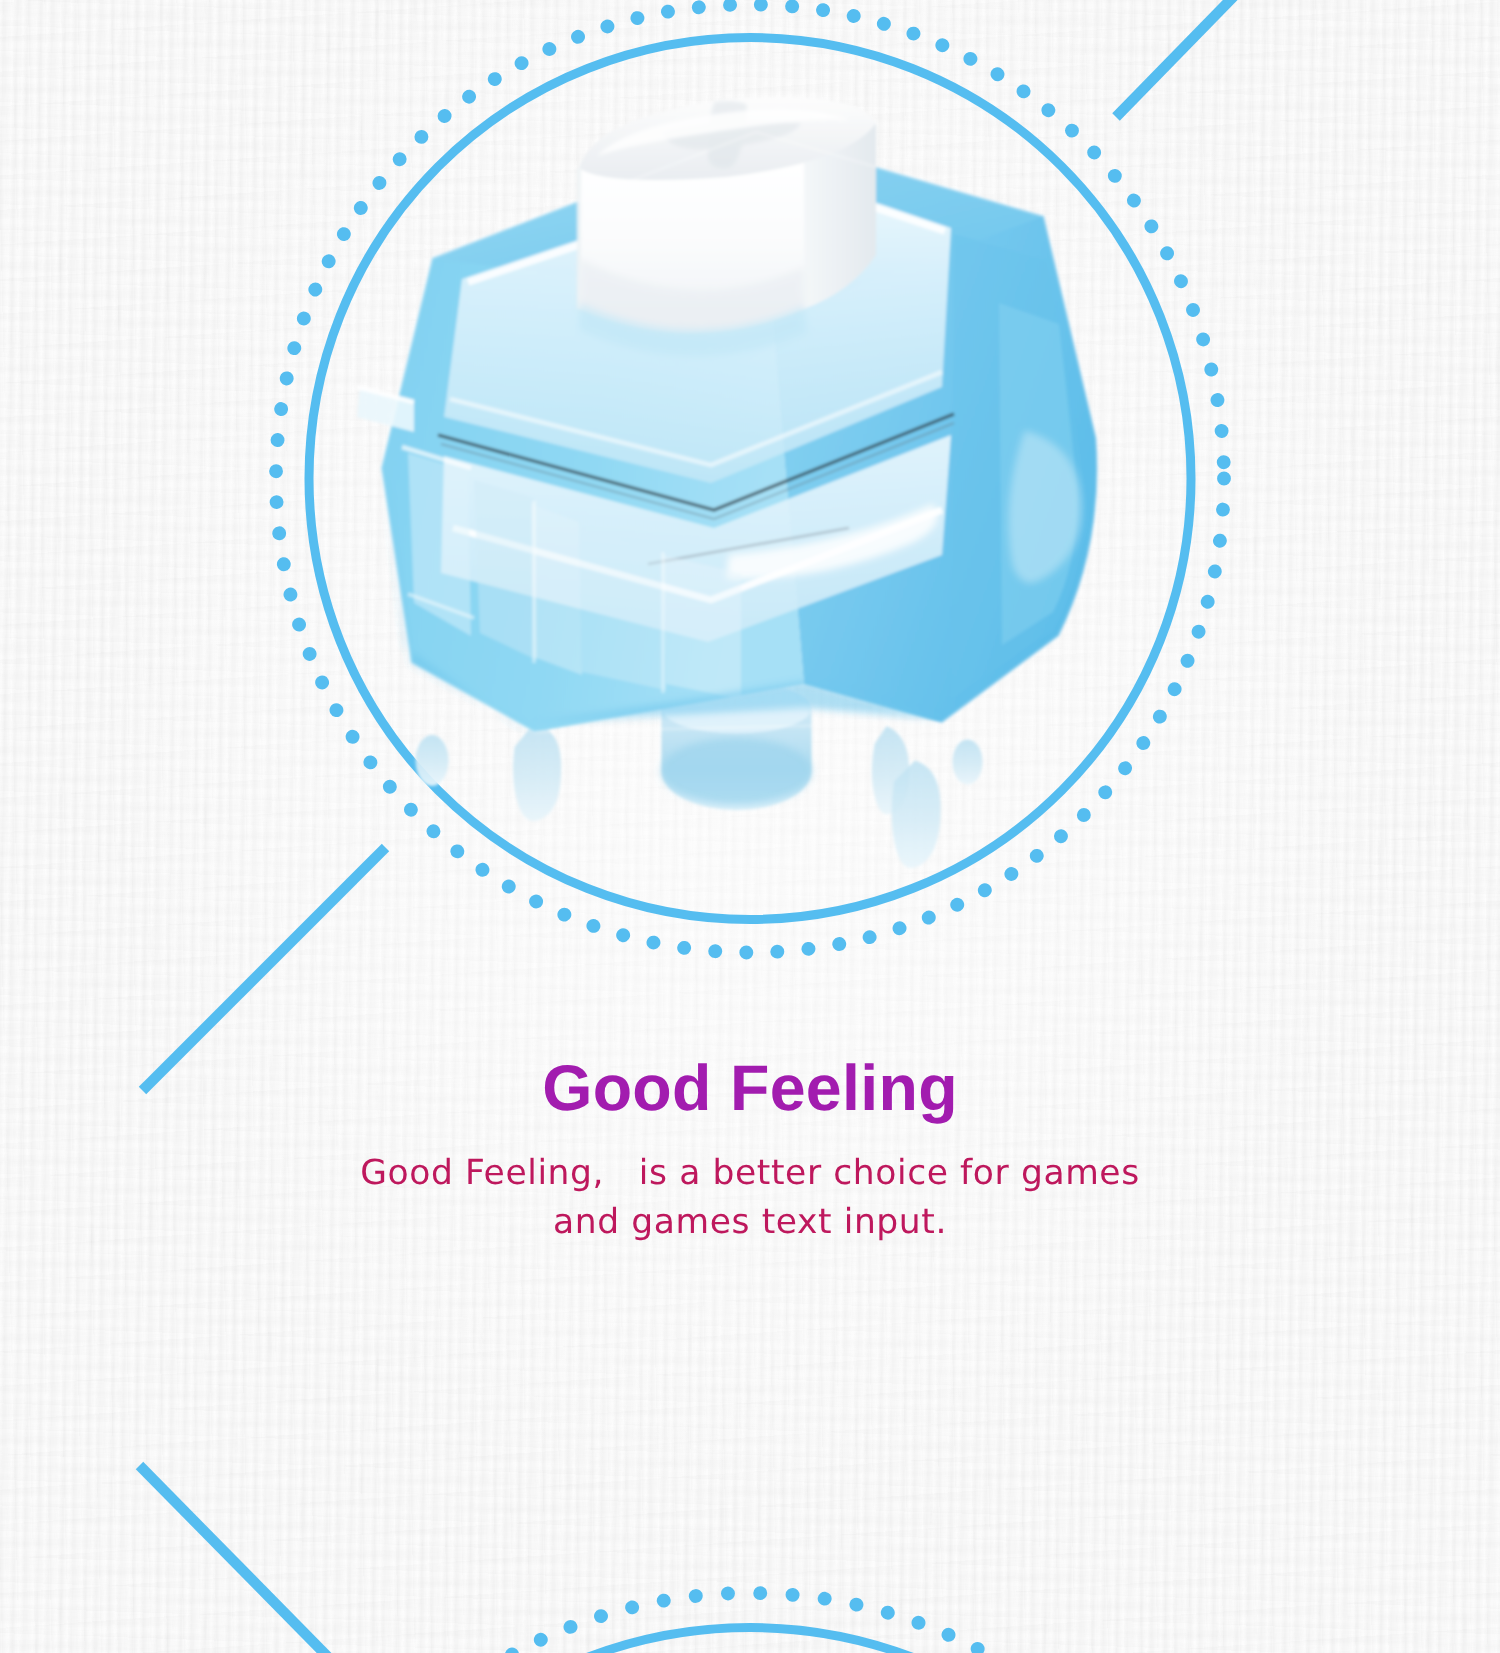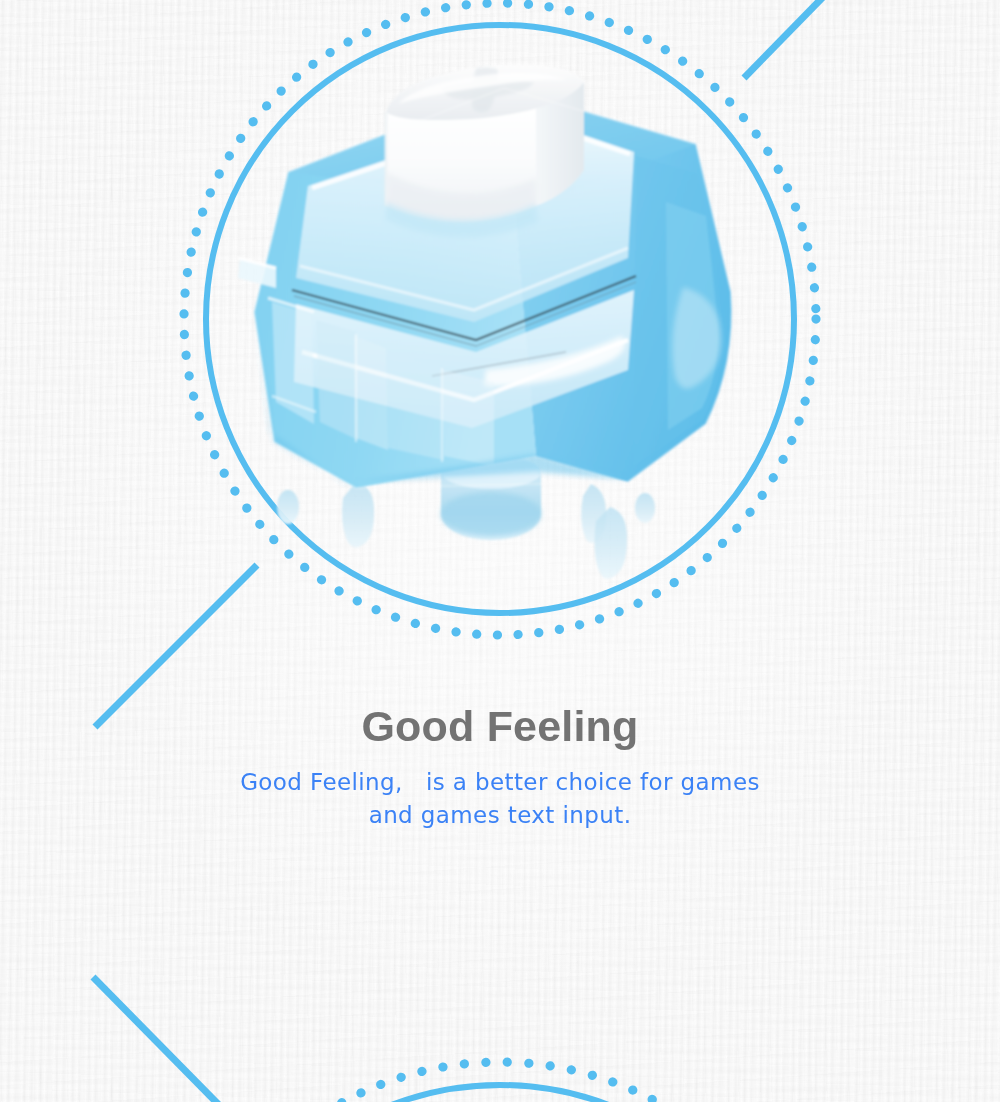--- a/index.html
+++ b/index.html
@@ -103,30 +103,30 @@
     position: absolute;
     left: 0;
     top: 700px;
     width: 1000px;
     text-align: center;
   }
   .caption-title {
     font-family: "Liberation Sans", sans-serif;
     font-size: 43px;
     font-weight: 700;
-    color: #737373;
+    color: #a21caf;
     letter-spacing: 0.2px;
     line-height: 52px;
   }
   .caption-sub {
     margin-top: 14px;
     font-family: "DejaVu Sans", sans-serif;
     font-size: 23px;
     font-weight: 400;
-    color: #3b82f6;
+    color: #be185d;
     letter-spacing: 0.4px;
     line-height: 33px;
   }
   .caption-sub .sub-line { display: block; white-space: pre; }
 </style>
 </head>
 <body>
 
 <div id="page-root">
 

